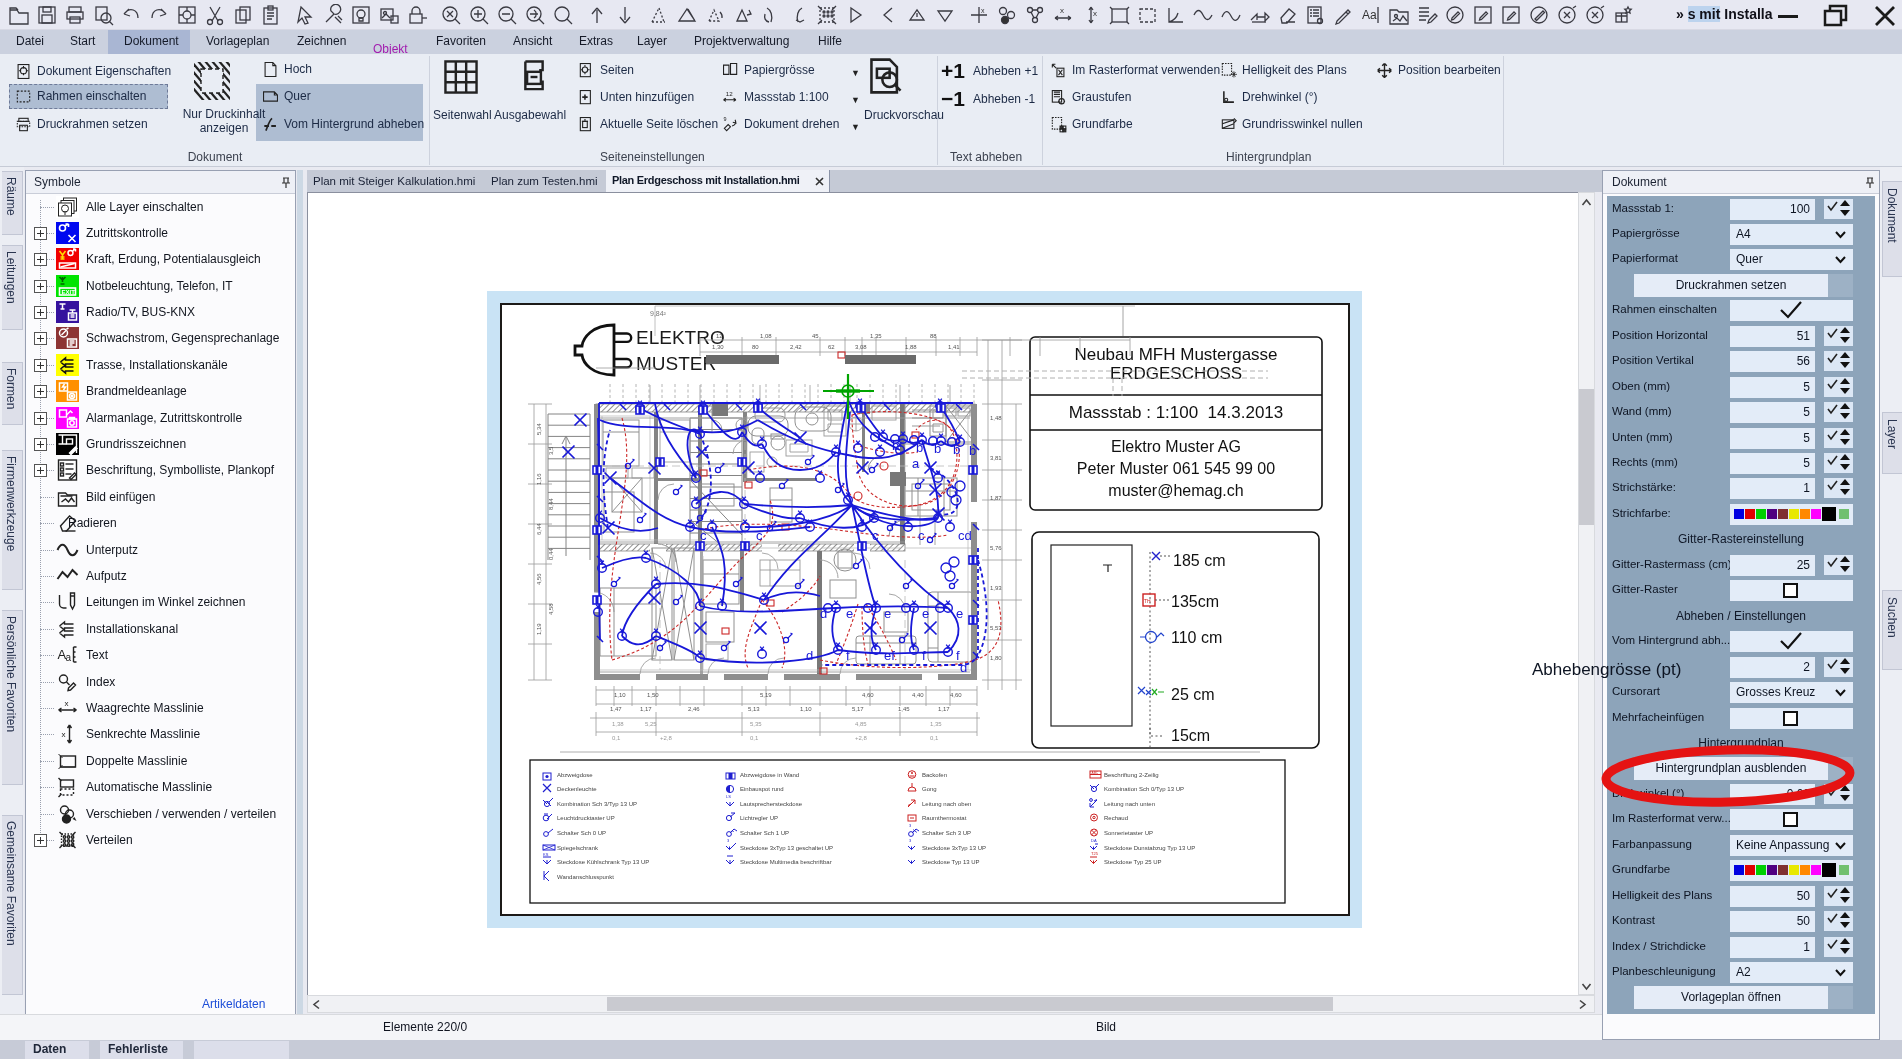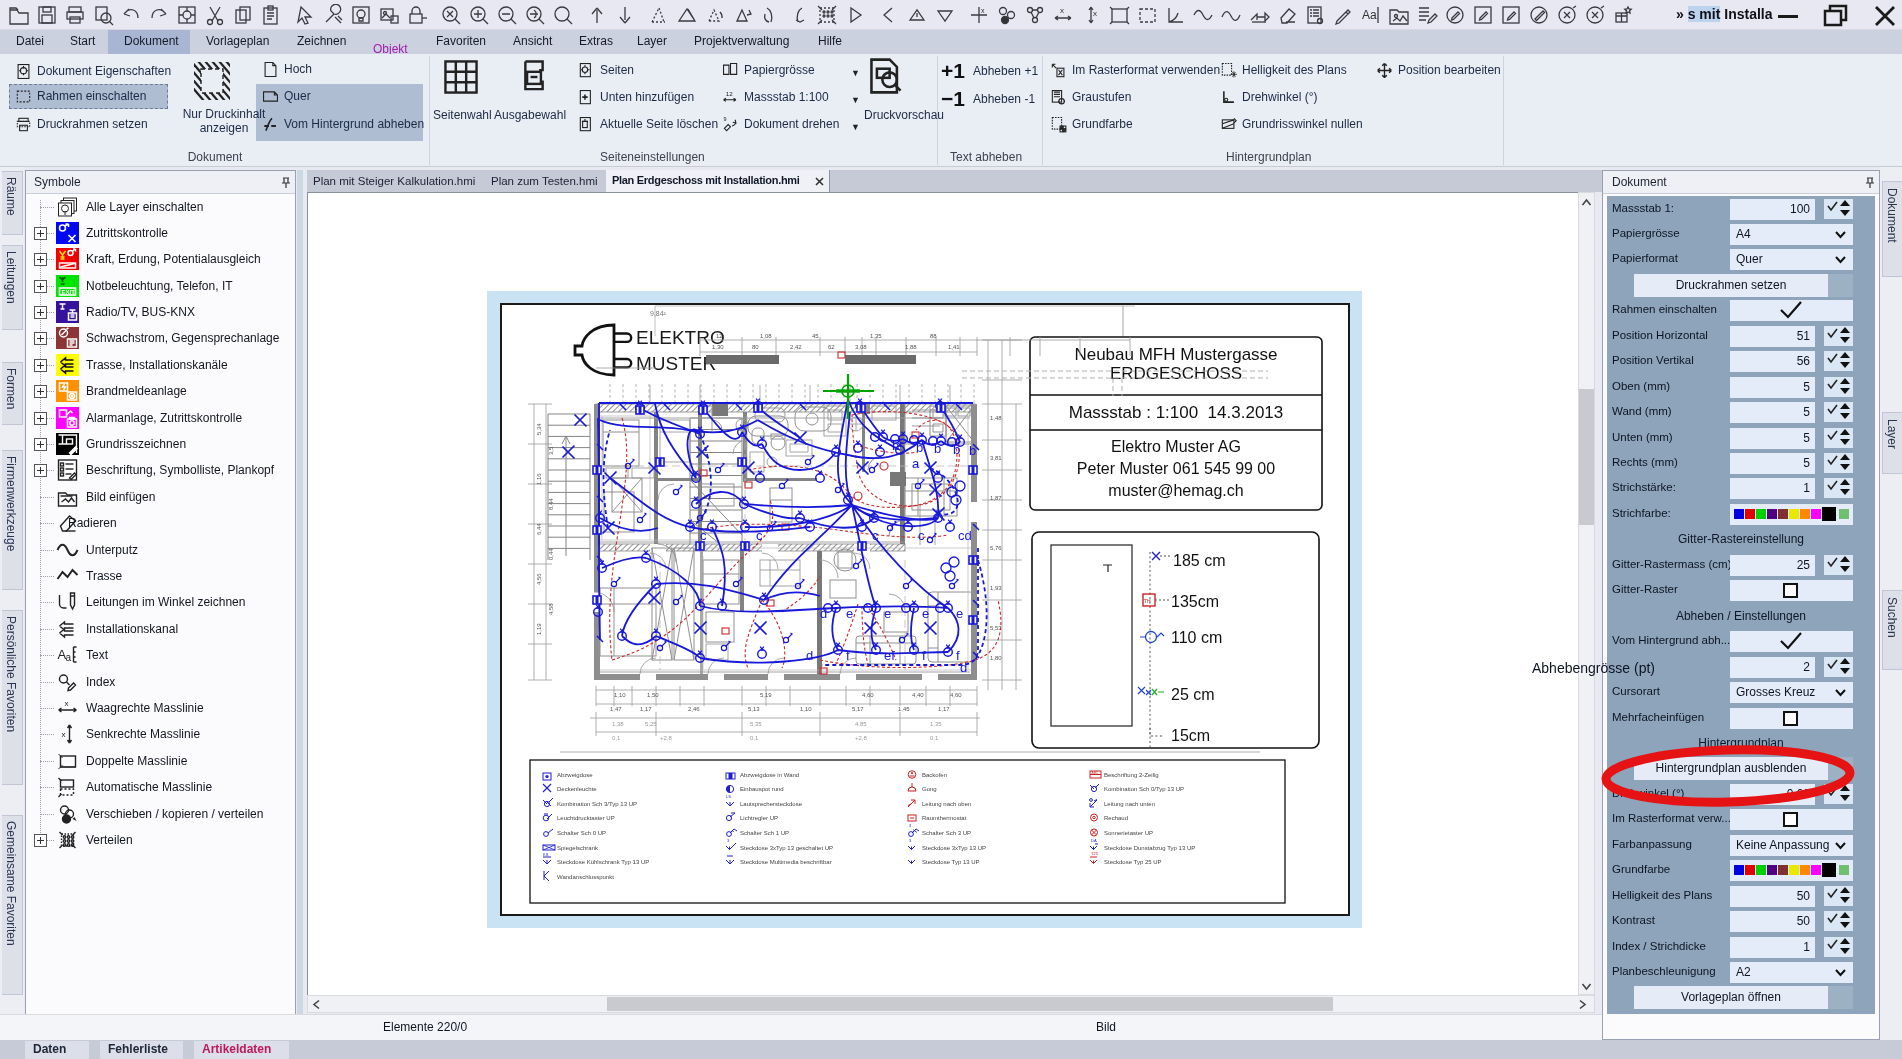--- a/index.html
+++ b/index.html
@@ -777,21 +777,21 @@
 <div class="abs lbl" style="left:68px;top:516px;color:#12161f">Radieren</div>
 <div class="abs" style="left:40px;top:550px;width:14px;border-top:1px dotted #9aa0ae"></div>
 <svg class="abs" style="left:56px;top:539px" width="23" height="22" viewBox="0 0 22 22" fill="none" stroke="#222" stroke-width="1.4">
     <path d="M1 11 c3 -7 7 -7 10 0 c3 7 7 7 10 0" stroke-width="2"></path>
   </svg>
 <div class="abs lbl" style="left:86px;top:543px;color:#12161f">Unterputz</div>
 <div class="abs" style="left:40px;top:576px;width:14px;border-top:1px dotted #9aa0ae"></div>
 <svg class="abs" style="left:56px;top:565px" width="23" height="22" viewBox="0 0 22 22" fill="none" stroke="#222" stroke-width="1.4">
     <path d="M1 14 l5 -7 5 5 5 -7 5 5" stroke-width="2"></path>
   </svg>
-<div class="abs lbl" style="left:86px;top:569px;color:#12161f">Trasse</div>
+<div class="abs lbl" style="left:86px;top:569px;color:#12161f">Aufputz</div>
 <div class="abs" style="left:40px;top:602px;width:14px;border-top:1px dotted #9aa0ae"></div>
 <svg class="abs" style="left:56px;top:591px" width="23" height="22" viewBox="0 0 22 22" fill="none" stroke="#222" stroke-width="1.4">
     <path d="M3 4 v9 a4 4 0 0 0 4 4 h3"></path>
     <path d="M14 2 v12 l2 4 2 -4 v-12 z M14 5 h4"></path>
   </svg>
 <div class="abs lbl" style="left:86px;top:595px;color:#12161f">Leitungen im Winkel zeichnen</div>
 <div class="abs" style="left:40px;top:629px;width:14px;border-top:1px dotted #9aa0ae"></div>
 <svg class="abs" style="left:56px;top:618px" width="23" height="22" viewBox="0 0 22 22" fill="none" stroke="#222" stroke-width="1.4">
     <path d="M3 8 l5 -4 v2 h9 M3 8 l5 4 v-2 h9 M3 15 l5 -4 v2 h9 M3 15 l5 4 v-2 h9"></path>
   </svg>
@@ -835,21 +835,21 @@
     <path d="M2 2 l3 3 M2 21 l3 -3"></path>
   </svg>
 <div class="abs lbl" style="left:86px;top:780px;color:#12161f">Automatische Masslinie</div>
 <div class="abs" style="left:40px;top:814px;width:14px;border-top:1px dotted #9aa0ae"></div>
 <svg class="abs" style="left:56px;top:803px" width="23" height="22" viewBox="0 0 22 22" fill="none" stroke="#222" stroke-width="1.4">
     <circle cx="8" cy="7" r="4"></circle>
     <circle cx="13" cy="11" r="4"></circle>
     <circle cx="10" cy="16" r="4" fill="#222"></circle>
     <path d="M16 16 l4 2 -2 -4" fill="#222" stroke="none"></path>
   </svg>
-<div class="abs lbl" style="left:86px;top:807px;color:#12161f">Verschieben / kopieren / verteilen</div>
+<div class="abs lbl" style="left:86px;top:807px;color:#12161f">Verschieben / verwenden / verteilen</div>
 <div class="abs" style="left:40px;top:840px;width:14px;border-top:1px dotted #9aa0ae"></div>
 <div class="abs" style="left:34px;top:834px;width:13px;height:13px;background:#fff;border:1px solid #555"></div>
 <svg class="abs" style="left:34px;top:834px" width="13" height="13" stroke="#333" stroke-width="1">
     <path d="M3 6.5 h7 M6.5 3 v7"></path>
   </svg>
 <svg class="abs" style="left:56px;top:829px" width="23" height="22" viewBox="0 0 22 22" fill="none" stroke="#222" stroke-width="1.4">
     <g stroke-dasharray="1.5 1.5">
       <rect x="5" y="5" width="12" height="12"></rect>
     </g>
     <circle cx="8" cy="8" r="1.2"></circle>
@@ -1807,21 +1807,21 @@
   </svg>
 <div class="abs lbl" style="left:1612px;top:583px;color:#0d1422;font-size:11.5px">Gitter-Raster</div>
 <div class="abs" style="left:1730px;top:580px;width:123px;height:21px;background:#e3ecf8"></div>
 <div class="abs" style="left:1783px;top:583px;width:15px;height:15px;border:2px solid #111;background:#fff"></div>
 <div class="abs lbl" style="left:1607px;top:609px;width:268px;text-align:center;color:#101828">Abheben / Einstellungen</div>
 <div class="abs lbl" style="left:1612px;top:634px;color:#0d1422;font-size:11.5px">Vom Hintergrund abh...</div>
 <div class="abs" style="left:1730px;top:631px;width:123px;height:21px;background:#e3ecf8"></div>
 <svg class="abs" style="left:1778px;top:631px" width="26" height="20" stroke="#111" stroke-width="2.2" fill="none">
     <path d="M3 10 l7 7 13 -15"></path>
   </svg>
-<div class="abs lbl" style="left:1532px;top:660px;color:#0d1422;font-size:14px">Abhebengrösse (pt)</div>
+<div class="abs lbl" style="left:1532px;top:660px;color:#0d1422;font-size:17px">Abhebengrösse (pt)</div>
 <div class="abs" style="left:1730px;top:657px;width:85px;height:21px;background:#e3ecf8"></div>
 <div class="abs lbl" style="left:1730px;top:660px;width:80px;text-align:right;color:#0d1422">2</div>
 <div class="abs" style="left:1824px;top:657px;width:29px;height:20px;background:#dce7f5"></div>
 <svg class="abs" style="left:1826px;top:658px" width="12" height="12" stroke="#222" stroke-width="1.6" fill="none">
     <path d="M2 6 l3 4 6 -8"></path>
   </svg>
 <svg class="abs" style="left:1839px;top:657px" width="12" height="18" fill="#111">
     <path d="M6 1 l5 6 h-10 z"></path>
     <path d="M6 17 l5 -6 h-10 z"></path>
   </svg>
@@ -1917,12 +1917,12 @@
   </svg>
 <div class="abs" style="left:0;top:1014px;width:1602px;height:26px;background:#f4f5f8;border-top:1px solid #d8dade"></div>
 <div class="abs lbl" style="left:383px;top:1020px;color:#101420">Elemente 220/0</div>
 <div class="abs lbl" style="left:1096px;top:1020px;color:#101420">Bild</div>
 <div class="abs" style="left:0;top:1040px;width:1902px;height:19px;background:#c7cbd7"></div>
 <div class="abs" style="left:25px;top:1041px;width:64px;height:18px;background:#dcdeea"></div>
 <div class="abs lbl" style="left:33px;top:1042px;font-weight:bold;color:#20283a">Daten</div>
 <div class="abs" style="left:100px;top:1041px;width:83px;height:18px;background:#dcdeea"></div>
 <div class="abs lbl" style="left:108px;top:1042px;font-weight:bold;color:#20283a">Fehlerliste</div>
 <div class="abs" style="left:194px;top:1041px;width:95px;height:18px;background:#dcdeea"></div>
-<div class="abs lbl" style="left:202px;top:1042px;font-weight:bold;color:#be185d">Artikeldaten</div>
+<div class="abs lbl" style="left:202px;top:997px;font-weight:normal;color:#1d4ed8">Artikeldaten</div>
 </body></html>

